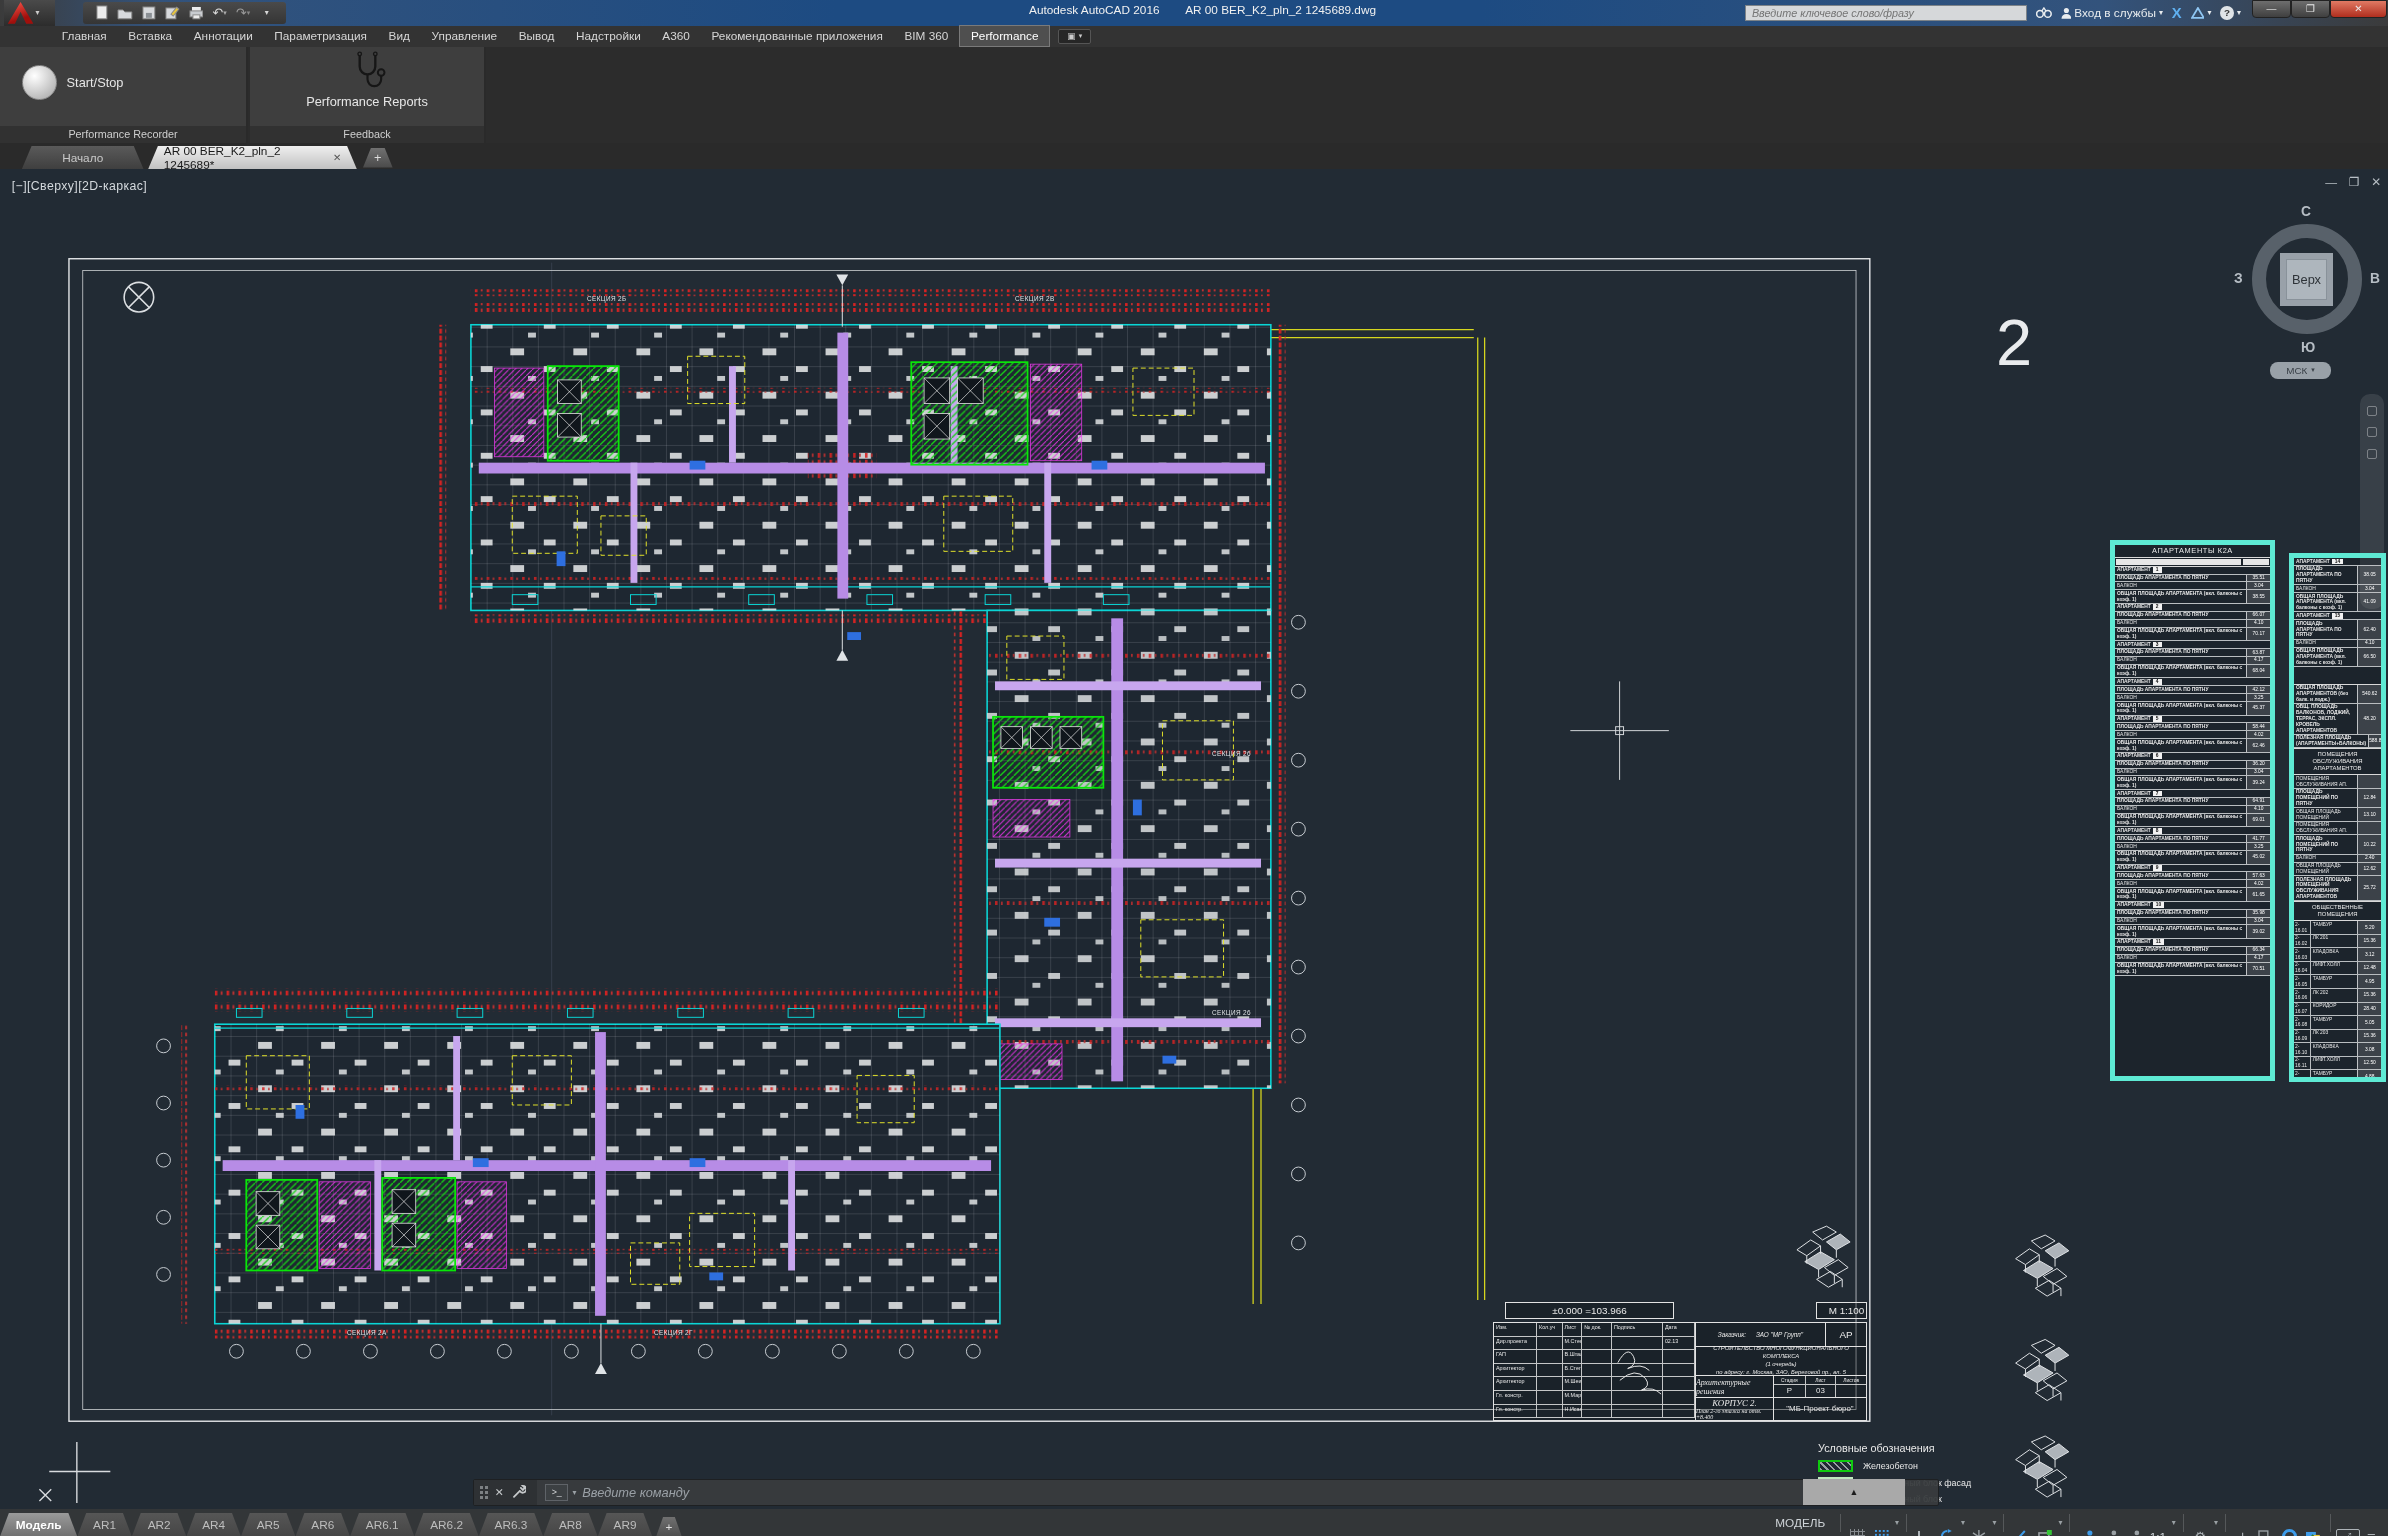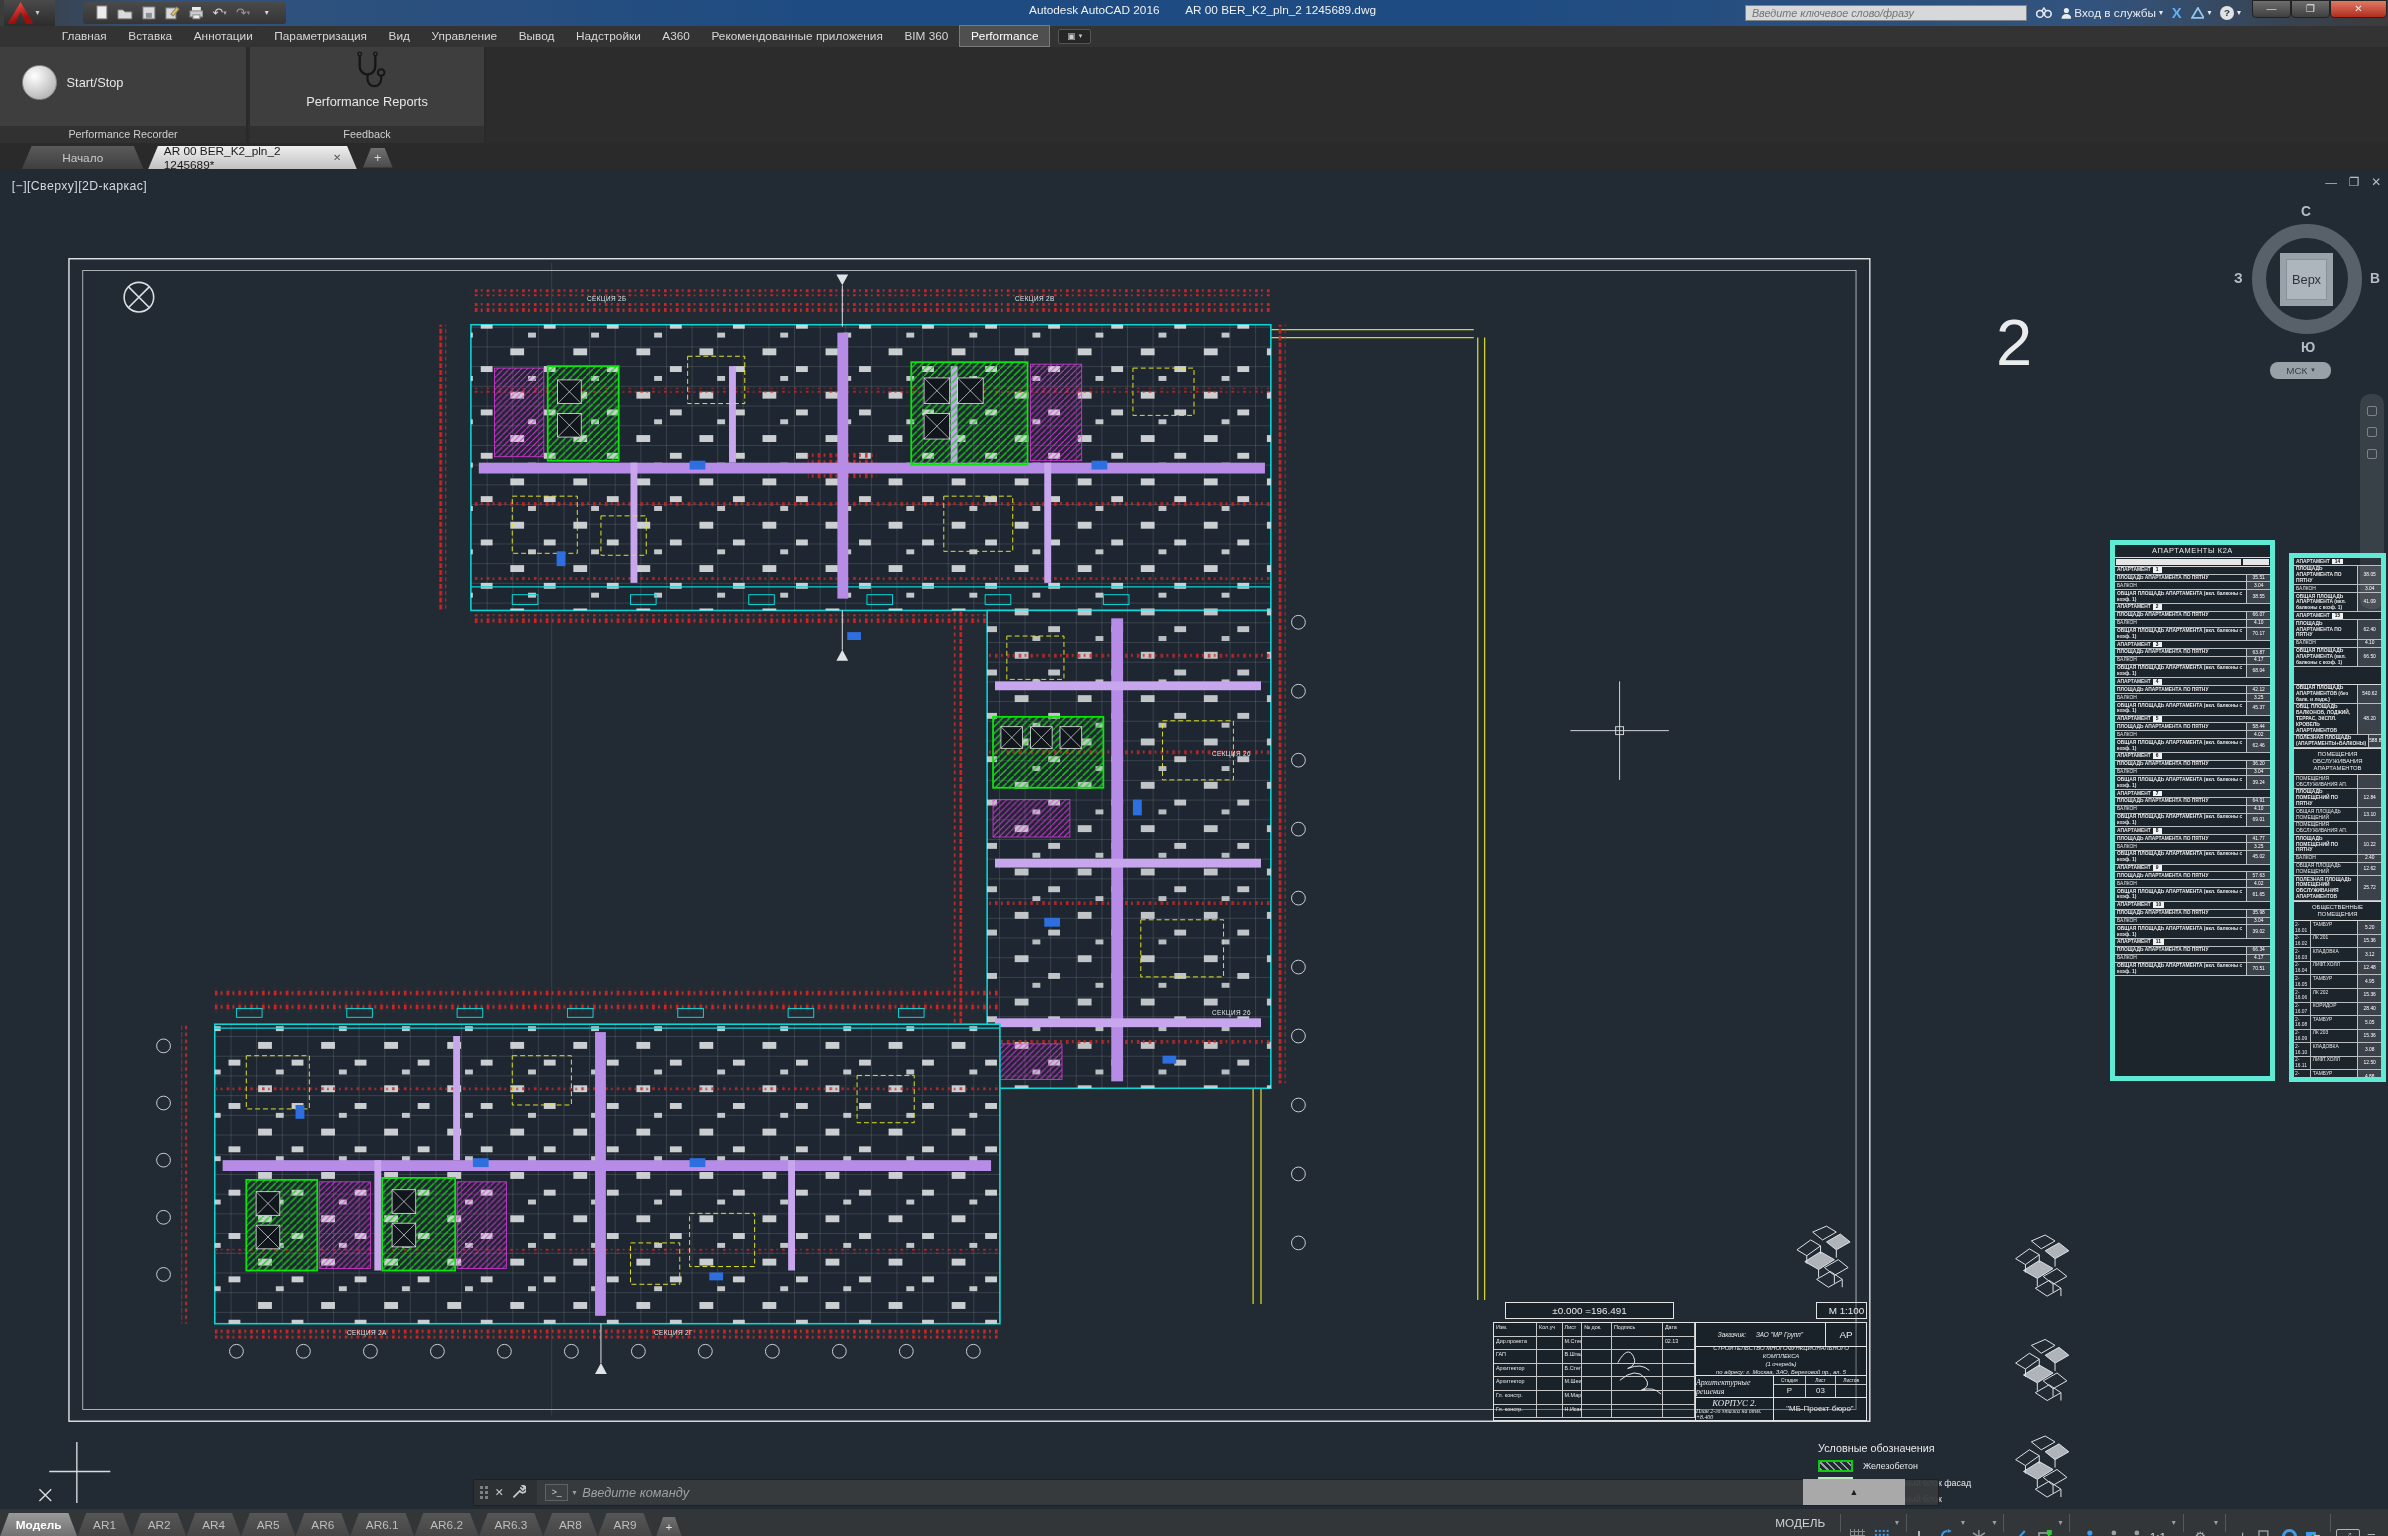--- a/index.html
+++ b/index.html
@@ -961,21 +961,21 @@
         </div>
         <div class="srow">
           <span class="lbl">ОБЩАЯ ПЛОЩАДЬ ОБЩЕСТВ.ПОМ.</span>
           <span class="val">167.85</span>
         </div>
       </div>
   </div>
 
   <div class="tblk">
     <div class="tb-box" style="left:1505px;top:1133px;width:169px;height:16.7px;">
-      <span>±0.000 =196.491</span>
+      <span>±0.000 =103.966</span>
       </div>
     <div class="tb-box" style="left:1816px;top:1133px;width:51px;height:16.7px;padding-left:10px;">
       <span>М 1:100</span>
       </div>
     <div class="tb-main">
       <div class="tb-left">
         <div>
             <div class="sigrow">
               <span class="sg1">Изм.</span>
               <span class="sg2">Кол.уч</span>

